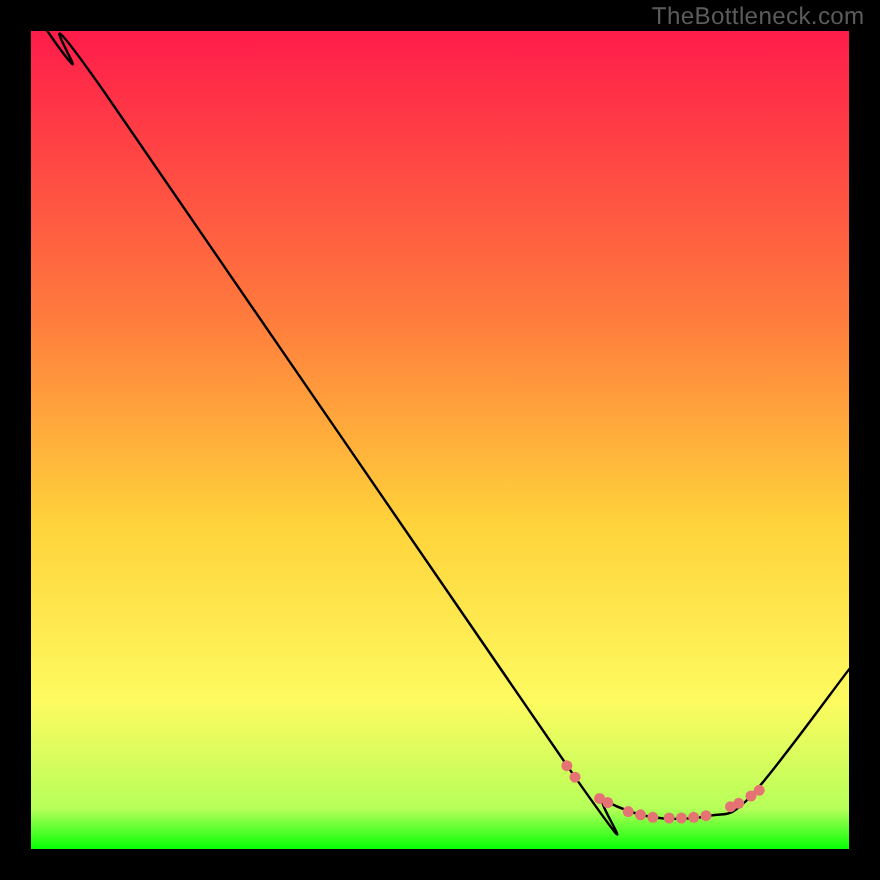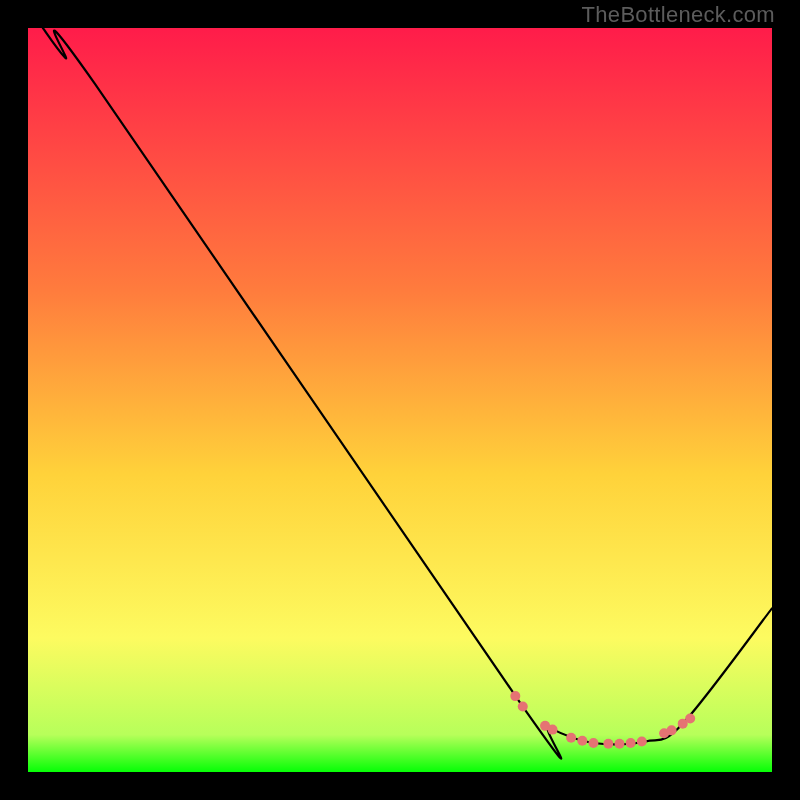--- a/index.html
+++ b/index.html
@@ -13,21 +13,21 @@
   }
   .frame {
     position: relative;
     width: 800px;
     height: 800px;
     background: #000;
   }
   .watermark {
     position: absolute;
     top: 2px;
-    right: 25px;
+    right: 14px;
     color: #5c5c5c;
     font-size: 22px;
     font-weight: 500;
     letter-spacing: 0.3px;
     z-index: 10;
   }
   .plot-area {
     position: absolute;
     left: 28px;
     top: 28px;

